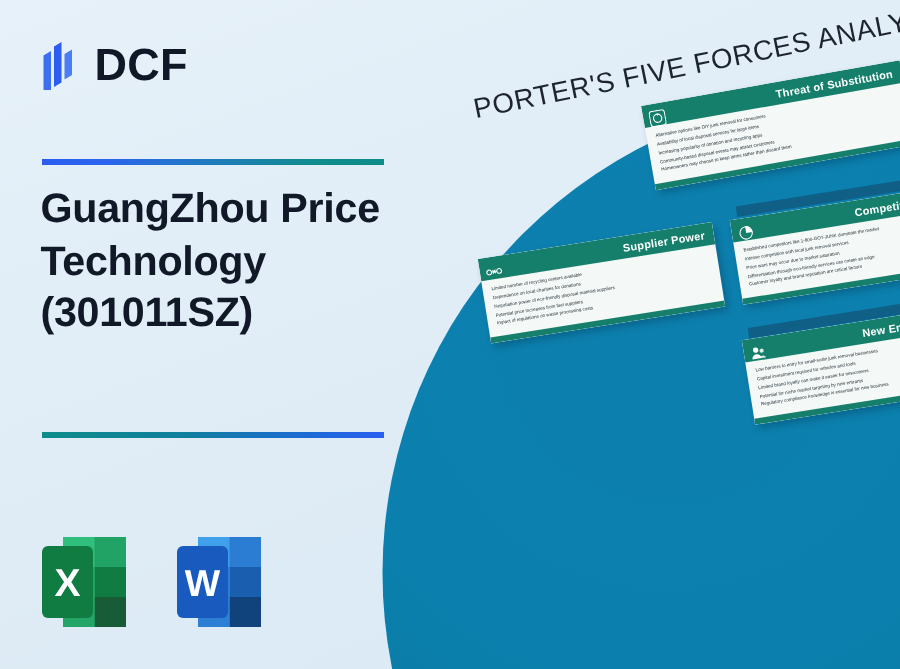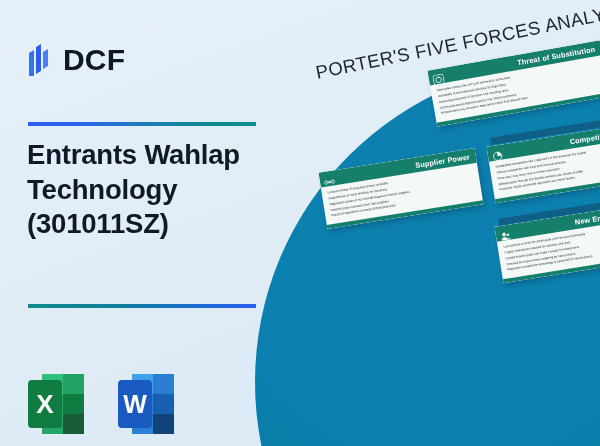--- a/index.html
+++ b/index.html
@@ -22,21 +22,21 @@
     z-index:0;
   }
   .bg-soft{
     position:absolute; left:0; top:0; width:600px; height:446px;
     background:linear-gradient(160deg,#e6f1f9 0%, #dfecf6 55%, #dae9f5 100%);
     z-index:-1;
   }
 
   
   .left{
-    position:absolute; left:0; top:16px; width:300px; height:392px; z-index:5;text-decoration:underline;
+    position:absolute; left:0; top:0; width:300px; height:392px; z-index:5;text-decoration:underline;
   }
   .logo{
     position:absolute; left:28px; top:27px;
     display:flex; align-items:center; gap:9px;
   }
   .logo-mark{ width:26px;height:34px;position:relative;display:block; }
   .logo-text{
     font-size:30px; font-weight:700; color:#101828;
     letter-spacing:0.2px; line-height:1;
   }
@@ -127,21 +127,21 @@
           <polygon points="1,10 6,7 6,33 1,33" fill="#3b6ef0"></polygon>
           <polygon points="8,4  13,1 13,28 8,31" fill="#2b5ef0"></polygon>
           <polygon points="15,9 20,6 20,23 15,26" fill="#4b7ef5"></polygon>
         </svg>
       </span>
       <span class="logo-text">DCF</span>
     </div>
 
     <div class="rule-top"></div>
 
-    <div class="company">Entrants Wahlap Technology (301011SZ)</div>
+    <div class="company">GuangZhou Price Technology (301011SZ)</div>
 
     <div class="rule-bottom"></div>
 
     <div class="office-row">
       <span class="office-ico">
         <svg width="56" height="60" viewBox="0 0 56 60">
           <rect x="14" y="0" width="42" height="20" fill="#21a366"></rect>
           <rect x="14" y="20" width="42" height="20" fill="#107c41"></rect>
           <rect x="14" y="40" width="42" height="20" fill="#185c37"></rect>
           <rect x="14" y="0" width="21" height="60" fill="#33c481" opacity=".85"></rect>

